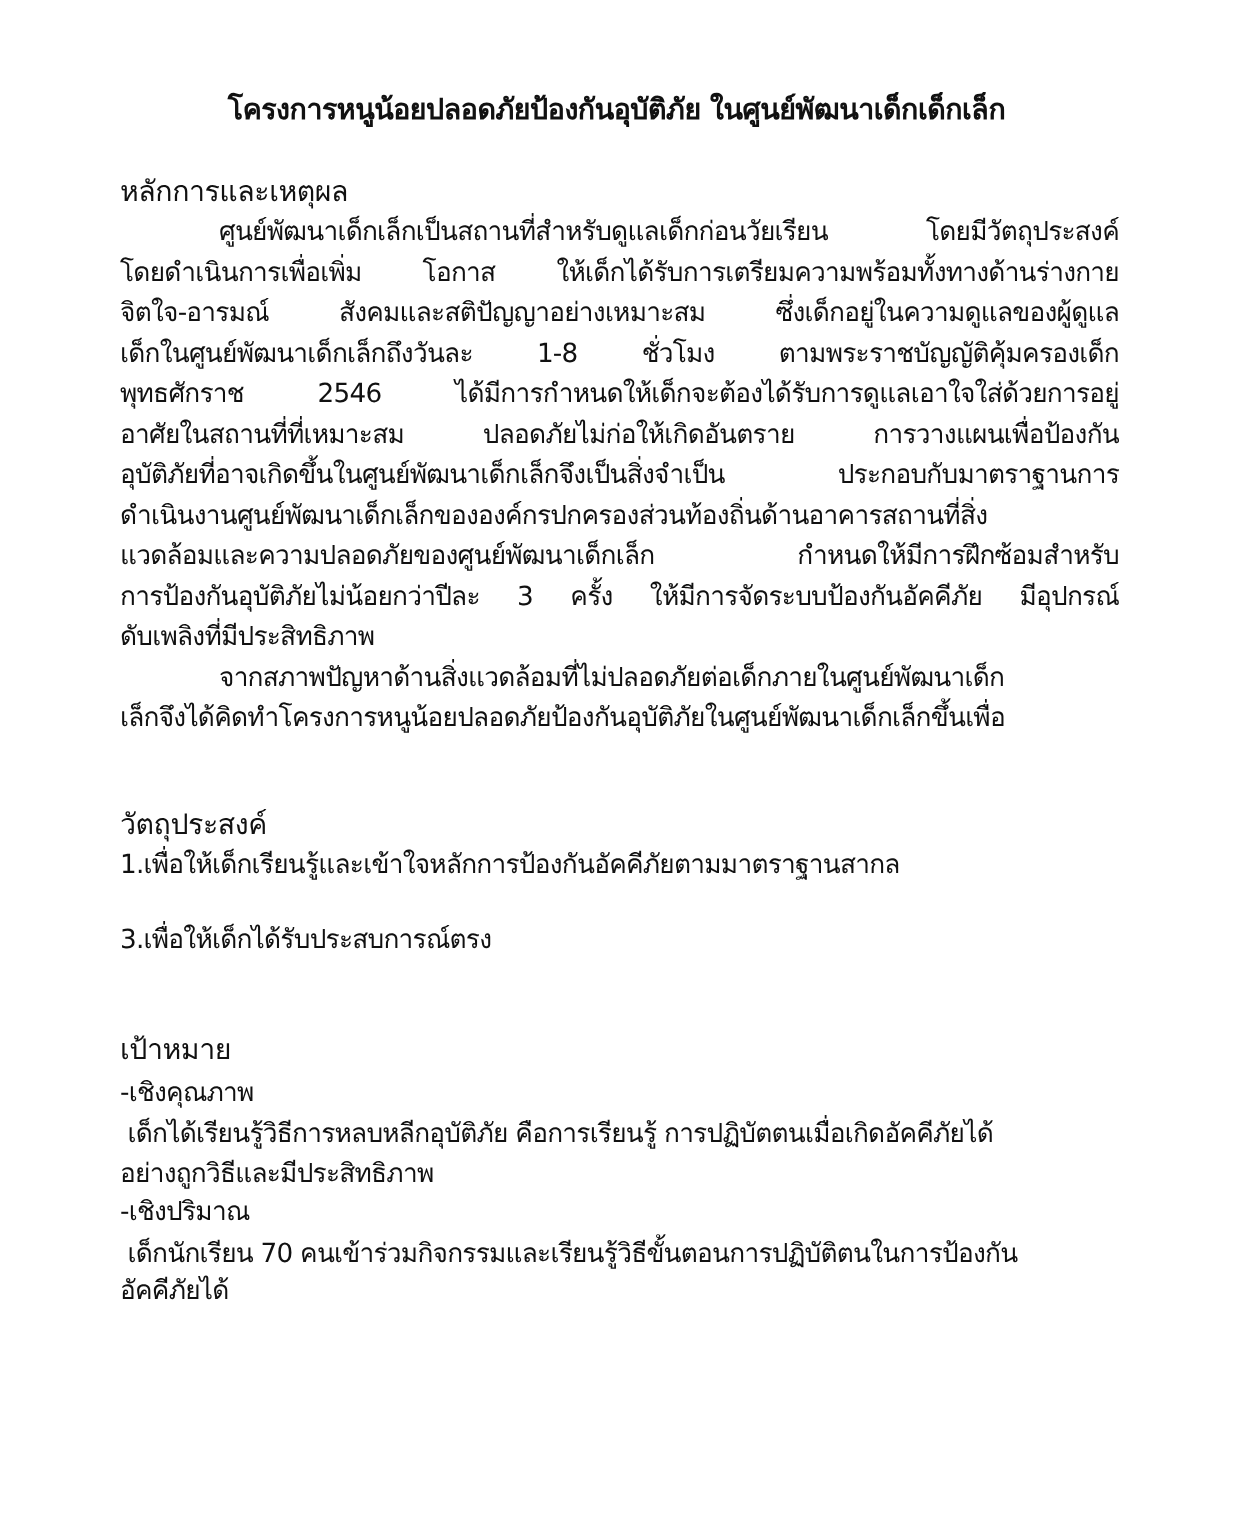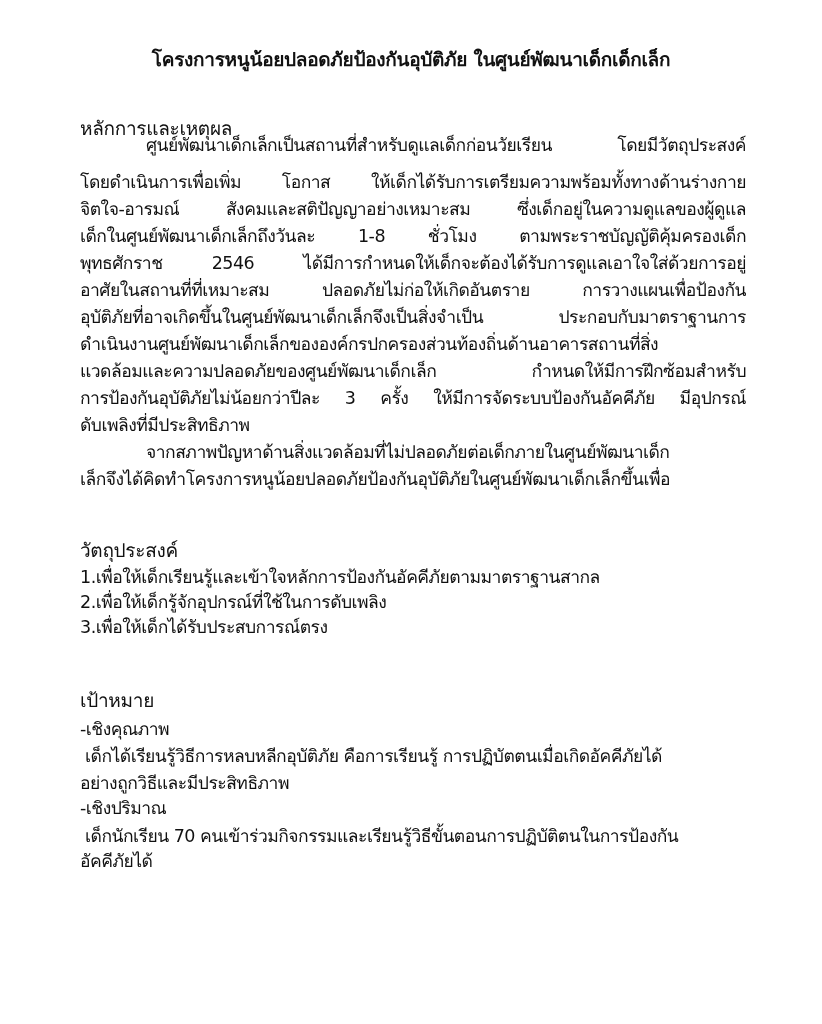--- a/index.html
+++ b/index.html
@@ -1,53 +1,52 @@
 <!DOCTYPE html>
 <html><head>
 <meta charset="utf-8">
 <style>
   html, body { margin: 0; padding: 0; background: #ffffff; }
   body { width: 822px; height: 1024px; position: relative; overflow: hidden;
          font-family: "DejaVu Sans", "Liberation Sans", sans-serif; color: #111111; }
   .page { position: absolute; left: 0; top: 0; width: 822px; height: 1024px; background: #ffffff; }
-  .title { position: absolute; top: 44px; left: 0; width: 822px; text-align: center;
+  .title { position: absolute; top: 58px; left: 0; width: 822px; text-align: center;
            font-weight: bold; font-size: 19px; line-height: 30px; letter-spacing: -0.3px; }
   .heading { position: absolute; left: 80px; font-weight: normal; font-size: 19px; line-height: 28px; letter-spacing: -0.3px; }
   .line { position: absolute; left: 80px; width: 666px; font-size: 17.5px; line-height: 27px;
           white-space: nowrap; letter-spacing: -0.5px; }
   .just { text-align: justify; text-align-last: justify; white-space: normal; }
   .indent { left: 146px; width: 600px; }
 </style>
 </head>
 <body>
 
 <div class="page">
 
   <div class="title">โครงการหนูน้อยปลอดภัยป้องกันอุบัติภัย ในศูนย์พัฒนาเด็กเด็กเล็ก</div>
 
   <div class="heading" style="top:114px">หลักการและเหตุผล</div>
 
-  <div class="line indent just" style="top:132px">ศูนย์พัฒนาเด็กเล็กเป็นสถานที่สำหรับดูแลเด็กก่อนวัยเรียน โดยมีวัตถุประสงค์</div>
+  <div class="line indent just" style="top:142px">ศูนย์พัฒนาเด็กเล็กเป็นสถานที่สำหรับดูแลเด็กก่อนวัยเรียน โดยมีวัตถุประสงค์</div>
   <div class="line just" style="top:169px">โดยดำเนินการเพื่อเพิ่ม โอกาส ให้เด็กได้รับการเตรียมความพร้อมทั้งทางด้านร่างกาย</div>
   <div class="line just" style="top:196px">จิตใจ-อารมณ์  สังคมและสติปัญญาอย่างเหมาะสม  ซึ่งเด็กอยู่ในความดูแลของผู้ดูแล</div>
   <div class="line just" style="top:223px">เด็กในศูนย์พัฒนาเด็กเล็กถึงวันละ  1-8  ชั่วโมง  ตามพระราชบัญญัติคุ้มครองเด็ก</div>
   <div class="line just" style="top:250px">พุทธศักราช  2546  ได้มีการกำหนดให้เด็กจะต้องได้รับการดูแลเอาใจใส่ด้วยการอยู่</div>
   <div class="line just" style="top:277px">อาศัยในสถานที่ที่เหมาะสม  ปลอดภัยไม่ก่อให้เกิดอันตราย  การวางแผนเพื่อป้องกัน</div>
   <div class="line just" style="top:304px">อุบัติภัยที่อาจเกิดขึ้นในศูนย์พัฒนาเด็กเล็กจึงเป็นสิ่งจำเป็น  ประกอบกับมาตราฐานการ</div>
   <div class="line just" style="top:331px">ดำเนินงานศูนย์พัฒนาเด็กเล็กขององค์กรปกครองส่วนท้องถิ่นด้านอาคารสถานที่สิ่ง</div>
   <div class="line just" style="top:358px">แวดล้อมและความปลอดภัยของศูนย์พัฒนาเด็กเล็ก  กำหนดให้มีการฝึกซ้อมสำหรับ</div>
   <div class="line just" style="top:385px">การป้องกันอุบัติภัยไม่น้อยกว่าปีละ 3 ครั้ง  ให้มีการจัดระบบป้องกันอัคคีภัย  มีอุปกรณ์</div>
   <div class="line" style="top:412px">ดับเพลิงที่มีประสิทธิภาพ</div>
 
   <div class="line indent just" style="top:439px">จากสภาพปัญหาด้านสิ่งแวดล้อมที่ไม่ปลอดภัยต่อเด็กภายในศูนย์พัฒนาเด็ก</div>
   <div class="line just" style="top:466px">เล็กจึงได้คิดทำโครงการหนูน้อยปลอดภัยป้องกันอุบัติภัยในศูนย์พัฒนาเด็กเล็กขึ้นเพื่อ</div>
 
   <div class="heading" style="top:536px">วัตถุประสงค์</div>
   <div class="line" style="top:564px">1.เพื่อให้เด็กเรียนรู้และเข้าใจหลักการป้องกันอัคคีภัยตามมาตราฐานสากล</div>
-  <div class="line" style="top:589px">2.เพื่อให้เด็กรู้จักอุปกรณ์ที่ใช้ในการดับเพลิง</div>
   <div class="line" style="top:614px">3.เพื่อให้เด็กได้รับประสบการณ์ตรง</div>
 
   <div class="heading" style="top:686px">เป้าหมาย</div>
   <div class="line" style="top:716px">-เชิงคุณภาพ</div>
   <div class="line" style="top:743px; white-space:pre"> เด็กได้เรียนรู้วิธีการหลบหลีกอุบัติภัย คือการเรียนรู้ การปฏิบัตตนเมื่อเกิดอัคคีภัยได้</div>
   <div class="line" style="top:770px">อย่างถูกวิธีและมีประสิทธิภาพ</div>
   <div class="line" style="top:795px">-เชิงปริมาณ</div>
   <div class="line" style="top:823px; white-space:pre"> เด็กนักเรียน 70 คนเข้าร่วมกิจกรรมและเรียนรู้วิธีขั้นตอนการปฏิบัติตนในการป้องกัน</div>
   <div class="line" style="top:848px">อัคคีภัยได้</div>
 

